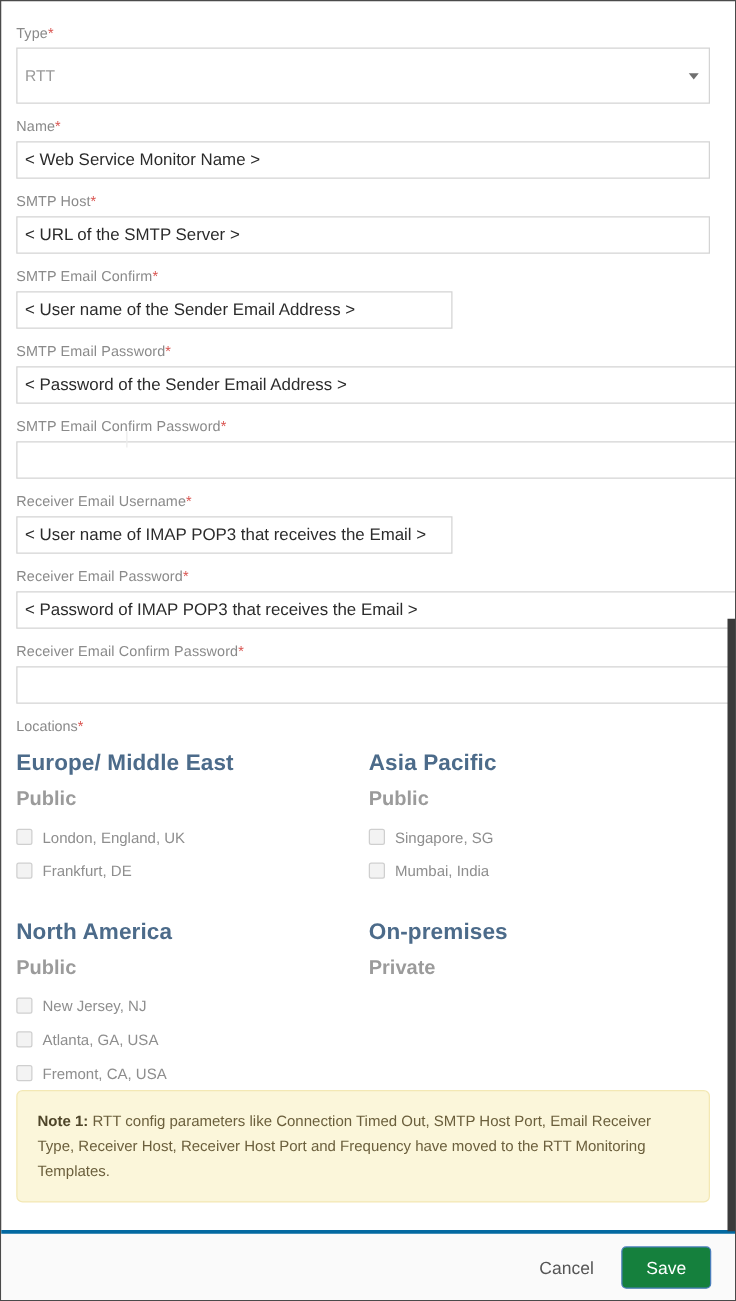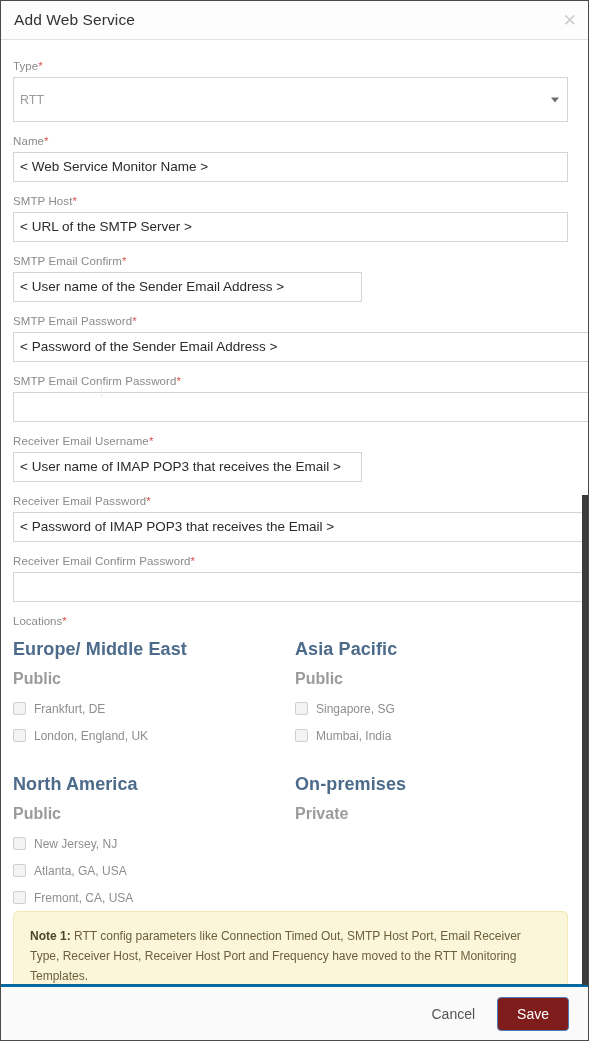--- a/index.html
+++ b/index.html
@@ -195,21 +195,21 @@
   .btn-cancel {
     background: transparent;
     border: none;
     font-size: 14px;
     color: #555555;
     cursor: pointer;
     font-family: "Liberation Sans", sans-serif;
     padding: 6px 4px;
   }
   .btn-save {
-    background: #7f1d1d;
+    background: #15803d;
     border: 1px solid #4a7ebb;
     border-radius: 4px;
     color: #ffffff;
     font-size: 14px;
     padding: 8px 19px;
     cursor: pointer;
     font-family: "Liberation Sans", sans-serif;
   }
 
   
@@ -226,24 +226,20 @@
     width: 6px;
     height: 490px;
     background: #3b3b3b;
   }
 </style>
 </head>
 <body>
 
 <div class="modal">
 
-  <div class="modal-header">
-    <div class="modal-title">Add Web Service</div>
-    <div class="close-icon">✕</div>
-  </div>
 
   <div class="modal-body">
 
     <div class="field">
       <div class="field-label">
         <span>Type</span><span class="req">*</span>
       </div>
       <div class="select-input">
         <span>RTT</span>
         <span class="caret"></span>
@@ -311,25 +307,25 @@
       <span>Locations</span><span class="req">*</span>
     </div>
 
     <div class="loc-grid">
 
       <div class="loc-col">
         <div class="region-title">Europe/ Middle East</div>
         <div class="visibility">Public</div>
         <div class="cb-row">
           <span class="cb-box"></span>
+          <span class="cb-label">London, England, UK</span>
+        </div>
+        <div class="cb-row">
+          <span class="cb-box"></span>
           <span class="cb-label">Frankfurt, DE</span>
-        </div>
-        <div class="cb-row">
-          <span class="cb-box"></span>
-          <span class="cb-label">London, England, UK</span>
         </div>
       </div>
 
       <div class="loc-col">
         <div class="region-title">Asia Pacific</div>
         <div class="visibility">Public</div>
         <div class="cb-row">
           <span class="cb-box"></span>
           <span class="cb-label">Singapore, SG</span>
         </div>

